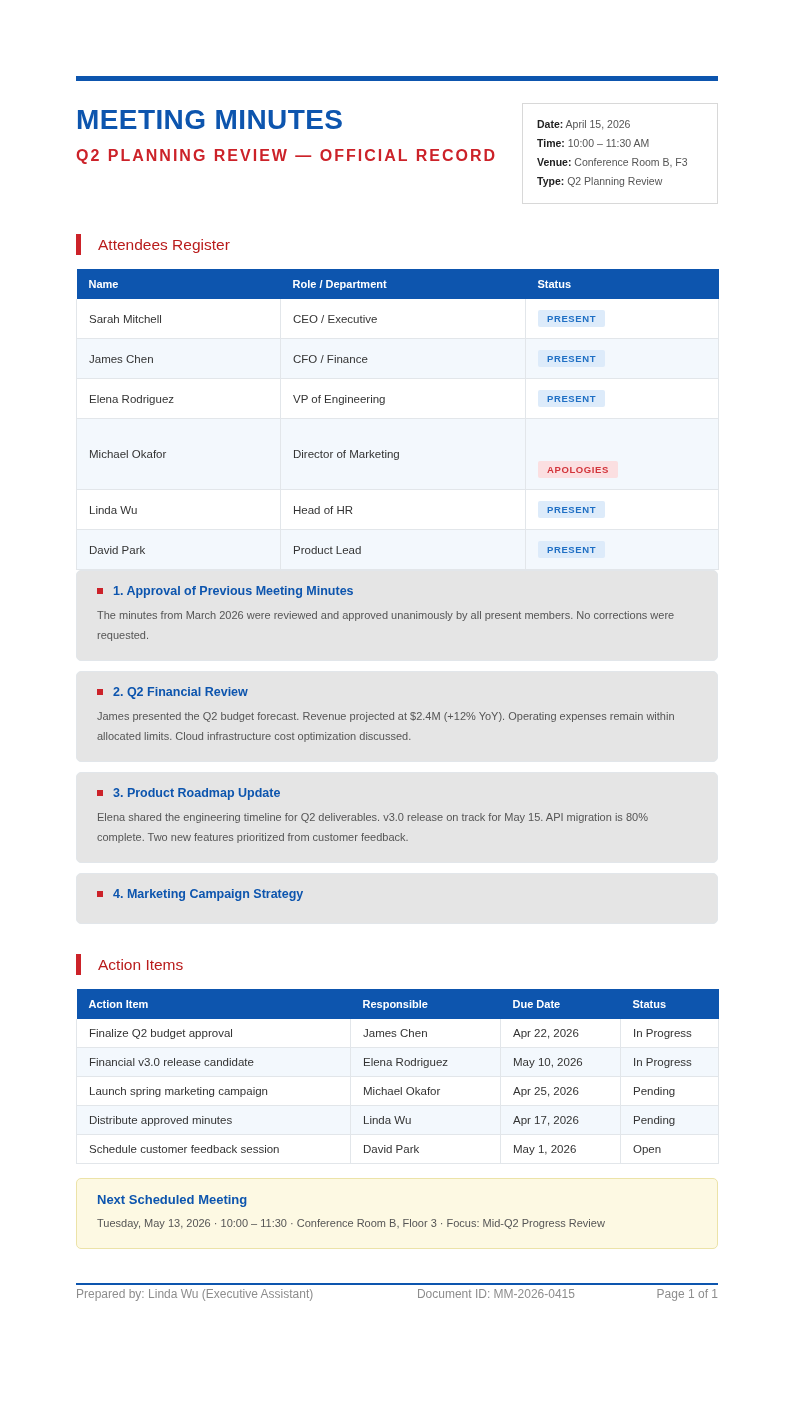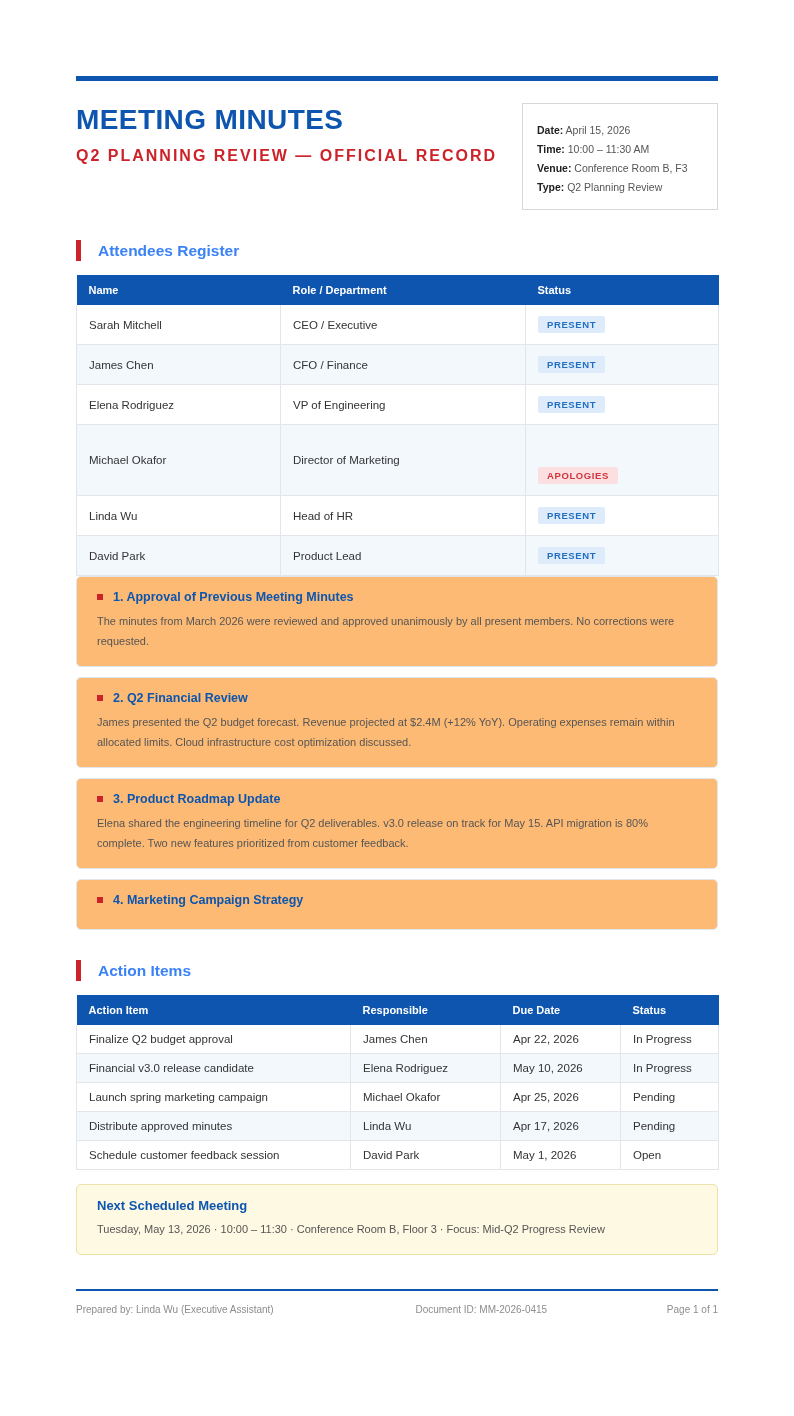--- a/index.html
+++ b/index.html
@@ -48,21 +48,21 @@
     font-size: 16px;
     font-weight: bold;
     color: #cc2229;
     letter-spacing: 2.0px;
     margin-top: 11px;
   }
 
   
   .meta-box {
     border: 1px solid #d8d8d8;
-    padding: 17px 14px 12px 14px;
+    padding: 11px 14px 12px 14px;
     width: 196px;
     background: #ffffff;
   }
   .meta-row {
     font-size: 10.5px;
     line-height: 19px;
     color: #555555;
     white-space: nowrap;
   }
   .meta-label {
@@ -78,22 +78,22 @@
     margin-bottom: 14px;
   }
   .section-accent {
     width: 5px;
     height: 21px;
     background: #cc2229;
     margin-right: 17px;
   }
   .section-title {
     font-size: 15.5px;
-    font-weight: bold;
-    color: #3b82f6;
+    font-weight: normal;
+    color: #b91c1c;
   }
 
   
   table {
     border-collapse: collapse;
     width: 642px;
     table-layout: fixed;
   }
   thead th {
     background: #0d55ae;
@@ -134,21 +134,21 @@
     padding: 3px 9px;
     border-radius: 2px;
   }
   .badge-present  { background: #ddebfa; color: #1f6fc4; }
   .badge-apologies{ background: #fbdfe1; color: #d2343b; margin-top: 31px; }
 
   
   .agenda-card {
     border: 1px solid #e2e6ea;
     border-radius: 5px;
-    background: #fdba74;
+    background: #e5e5e5;
     padding: 13px 20px 15px 20px;
     margin-bottom: 10px;
   }
   .agenda-head {
     display: flex;
     align-items: center;
     margin-bottom: 7px;
   }
   .agenda-bullet {
     width: 6px; height: 6px;
@@ -191,23 +191,23 @@
   .footer-rule {
     height: 2px;
     background: #0d55ae;
     margin-top: 34px;
     width: 642px;
   }
   .footer {
     display: flex;
     justify-content: space-between;
     align-items: center;
-    font-size: 10px;
+    font-size: 12px;
     color: #8d8d8d;
-    padding-top: 13px;
+    padding-top: 2px;
   }
   .footer-mid { margin-left: 22px; }
 </style>
 </head>
 <body>
 
 <div class="page">
 
   <div class="top-rule"></div>
 

